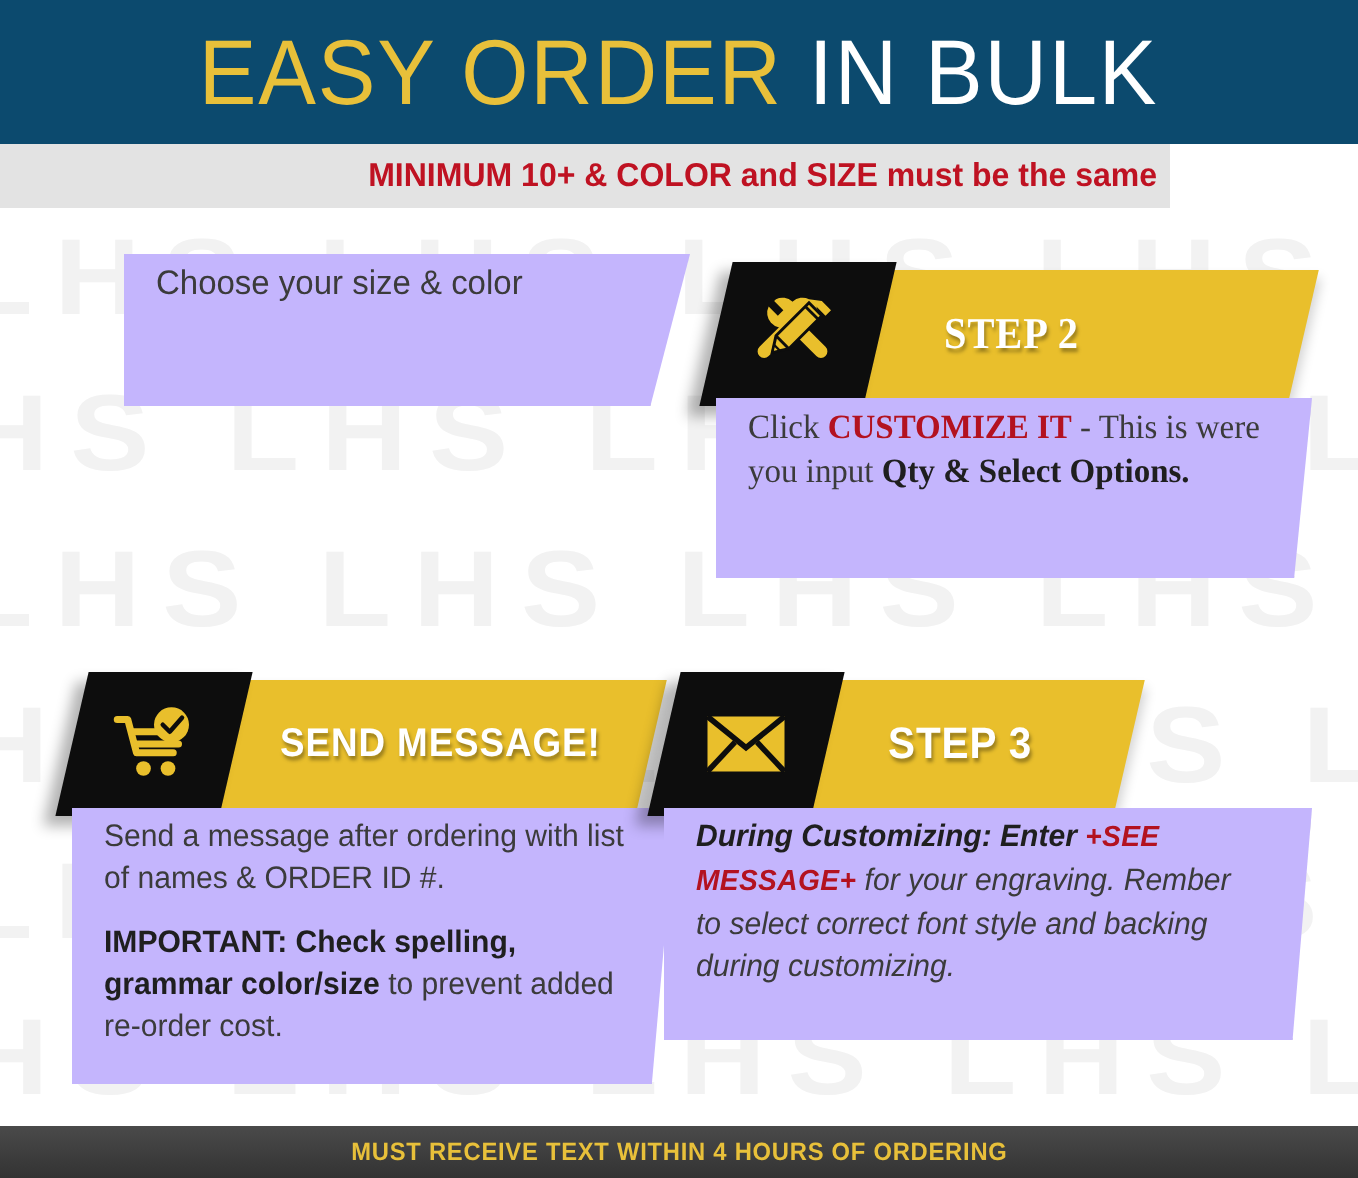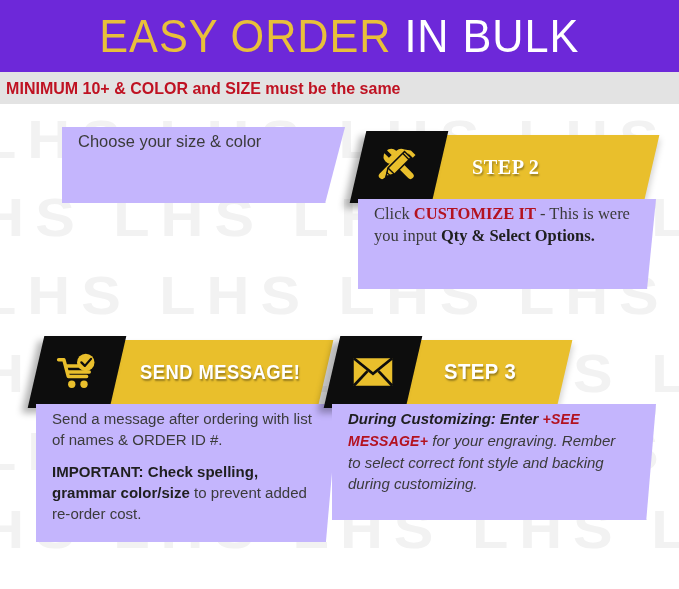--- a/index.html
+++ b/index.html
@@ -22,36 +22,36 @@
     font-family:"Liberation Sans", sans-serif;
     font-weight:bold;font-size:54px;letter-spacing:10px;
     color:#f2f2f2;line-height:78px;
     transform:scaleX(1.1);transform-origin:left center;
   }
   .wm-row:nth-child(even){margin-left:-46px;}
 
   
   .header-bar{
     position:absolute;left:0;top:0;width:679px;height:72px;
-    background:#6d28d9;z-index:3;
+    background:#0c4a6e;z-index:3;
     display:flex;align-items:center;justify-content:center;
   }
   .header-title{
     font-family:"Liberation Sans Narrow","Liberation Sans", sans-serif;
     font-size:46px;line-height:46px;font-weight:400;
     letter-spacing:1px;white-space:nowrap;
     transform:scaleX(0.94);transform-origin:center;
   }
   .header-title .gold{color:#e8c03a;}
   .header-title .white{color:#ffffff;}
 
   .subbar{
-    position:absolute;left:0;top:72px;width:679px;height:32px;
+    position:absolute;left:0;top:72px;width:585px;height:32px;
     background:#e3e3e3;z-index:3;
-    display:flex;align-items:center;justify-content:flex-start;
+    display:flex;align-items:center;justify-content:flex-end;
   }
   .subbar-text{
     font-size:16.5px;font-weight:bold;color:#bf1222;white-space:nowrap;
     transform:scaleX(0.97);transform-origin:center;
   }
 
   
   .footer-bar{
     position:absolute;left:0;bottom:0;width:679px;height:26px;
     background:linear-gradient(#4a4a4a,#333333);z-index:3;
@@ -240,14 +240,17 @@
           <path d="M45 33 L30 17" fill="none" stroke="#0d0d0d" stroke-width="3"></path>
         </svg>
       </div>
       <div class="step-label">STEP 3</div>
     </div>
     <div class="card-body">
       <p class="body-line body-sm"><span class="b">During Customizing: Enter </span><span class="redsm">+SEE MESSAGE+</span><span> for your engraving. Rember to select correct font style and backing during customizing.</span></p>
     </div>
   </div>
 
+  <div class="footer-bar">
+    <div class="footer-text">MUST RECEIVE TEXT WITHIN 4 HOURS OF ORDERING</div>
+  </div>
 
 </div>
 
 </body></html>

